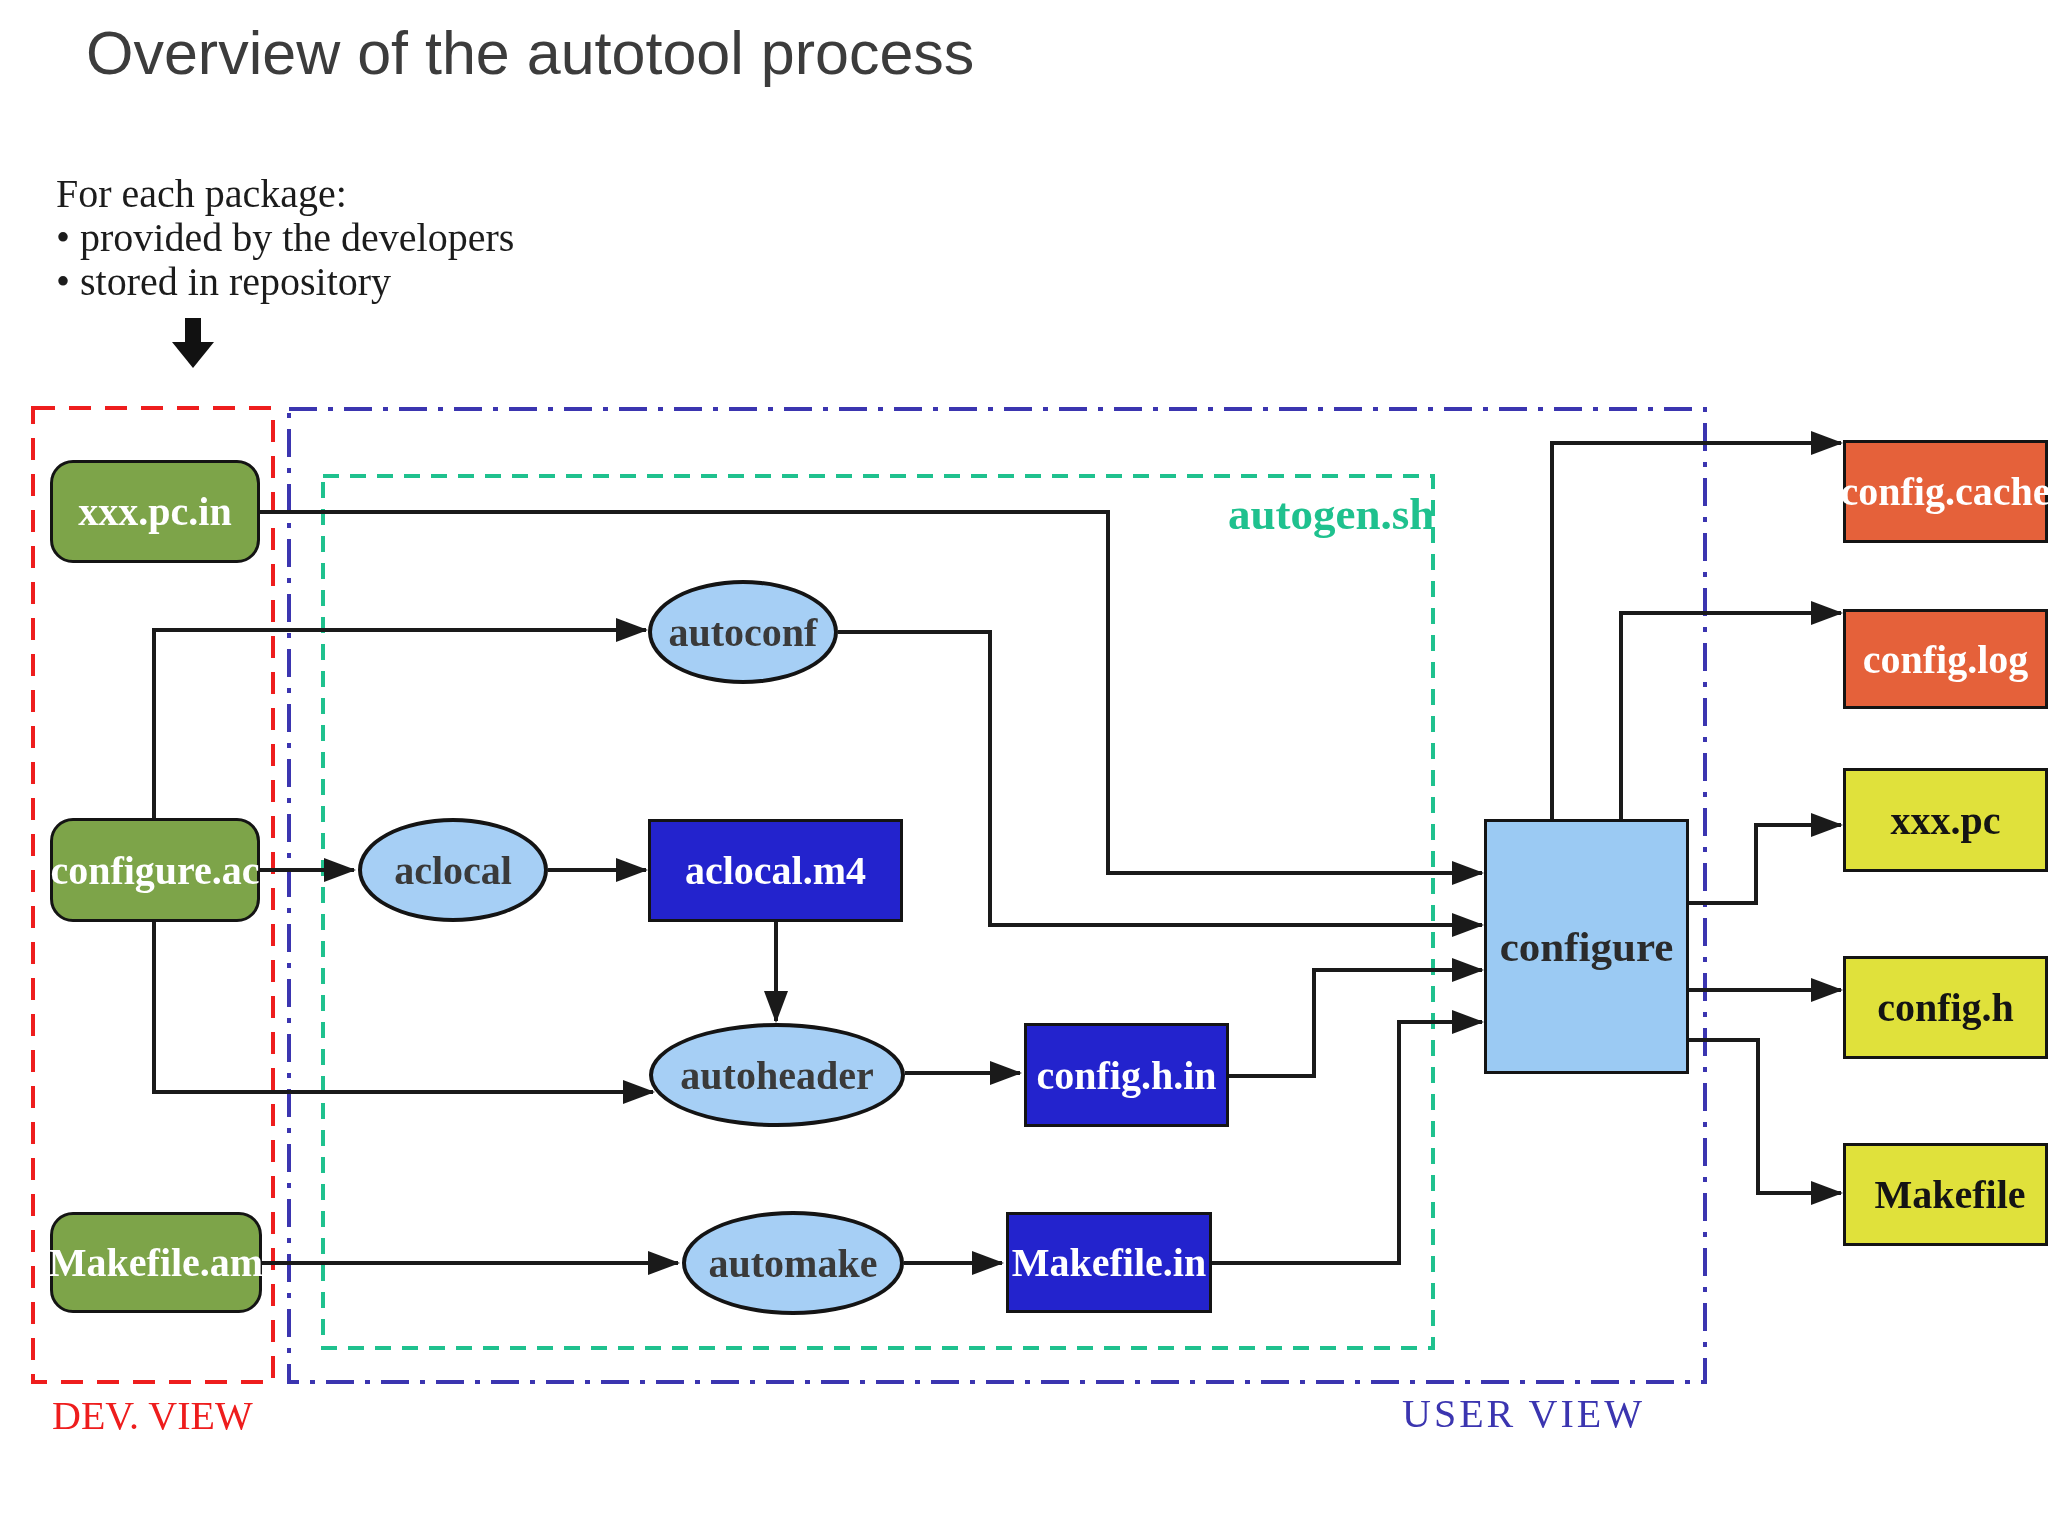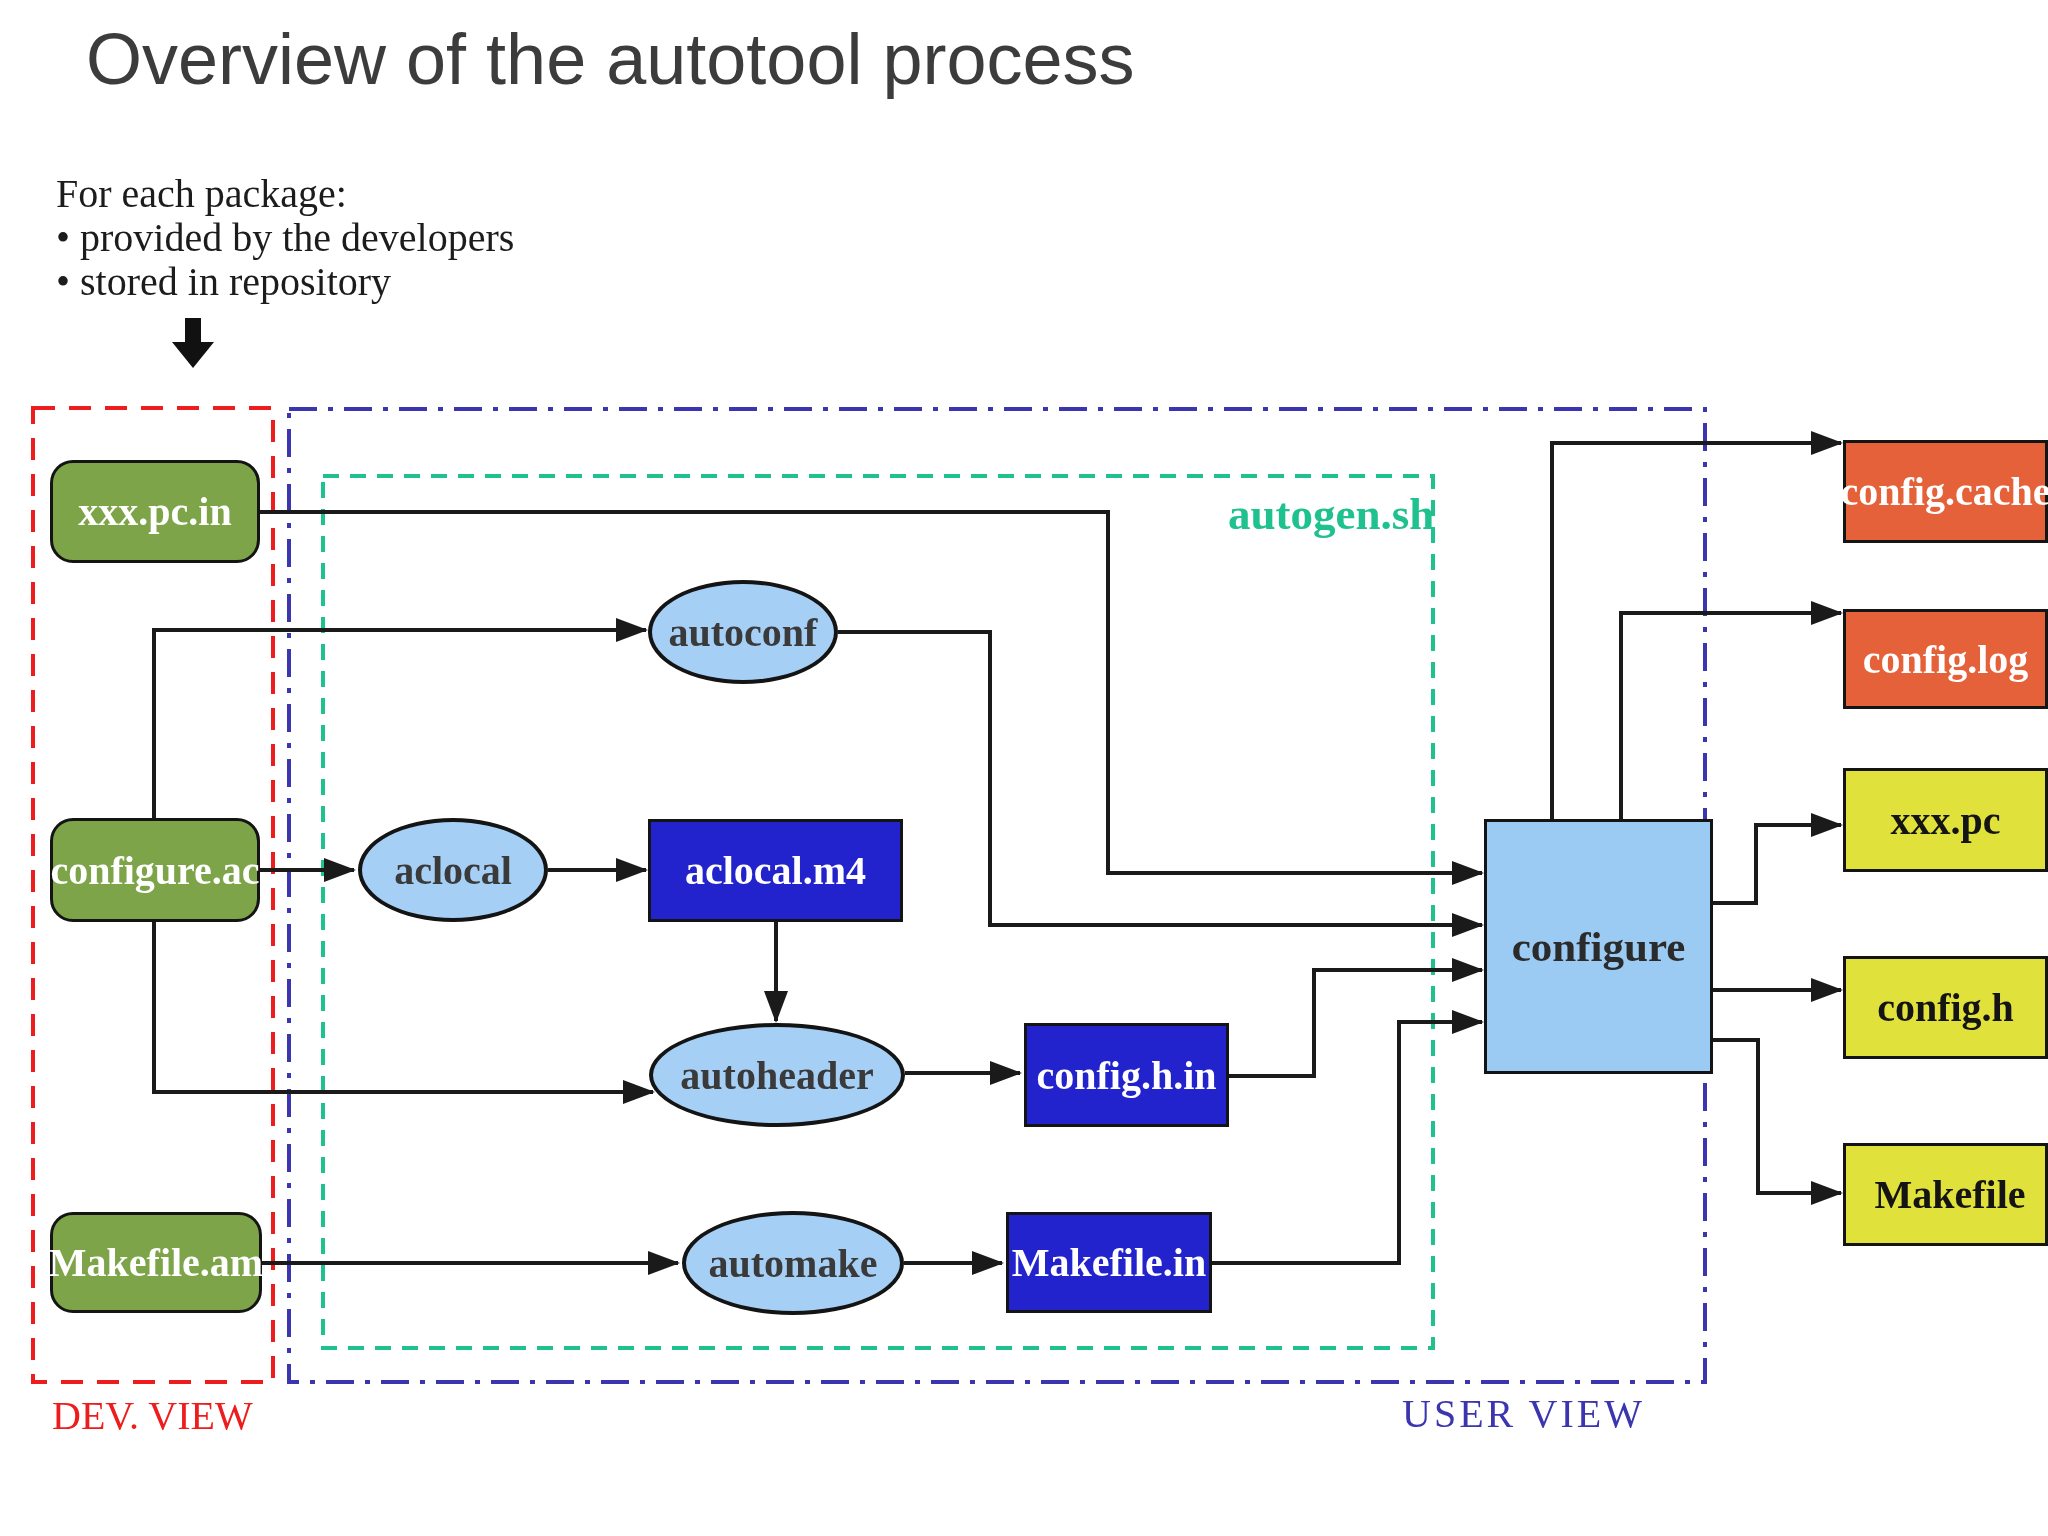--- a/index.html
+++ b/index.html
@@ -1,20 +1,20 @@
 <!DOCTYPE html>
 <html style="--green: #7da449; --lightblue: #a6cff5; --royal: #2323cd; --cfgblue: #9bcaf3; --orange: #e5613a; --yellow: #e0e13b; --red: #ee1d1d; --userblue: #3b35b0; --teal: #1fc18e;"><head>
 <meta charset="utf-8">
 <style>
   html,body{margin:0;padding:0;background:#ffffff;}
   .stage{position:relative;width:2048px;height:1536px;overflow:hidden;background:#fff;
          font-family:"Liberation Serif",serif;}
 
   .title{position:absolute;left:86px;top:18px;font-family:"Liberation Sans",sans-serif;
-         font-size:72px;color:#3c3c3c;white-space:nowrap;}
+         font-size:61px;color:#3c3c3c;white-space:nowrap;}
 
   .note{position:absolute;left:56px;top:172px;font-size:40px;color:#1c1c1c;line-height:44px;}
   .note .bullet::before{content:"\2022\00a0";}
 
   .big-arrow{position:absolute;left:172px;top:318px;width:42px;height:50px;}
   .big-arrow .shaft{position:absolute;left:13px;top:0;width:16px;height:26px;background:#111;}
   .big-arrow .head{position:absolute;left:0;top:24px;width:0;height:0;
       border-left:21px solid transparent;border-right:21px solid transparent;border-top:26px solid #111;}
 
   svg.wires{position:absolute;left:0;top:0;}
@@ -90,21 +90,21 @@
 
   <div class="node n-ell" style="left:648px;top:580px;width:190px;height:104px;">autoconf</div>
   <div class="node n-ell" style="left:649px;top:1023px;width:256px;height:104px;">autoheader</div>
   <div class="node n-ell" style="left:358px;top:818px;width:190px;height:104px;">aclocal</div>
   <div class="node n-ell" style="left:682px;top:1211px;width:222px;height:104px;">automake</div>
 
   <div class="node n-blue" style="left:648px;top:819px;width:255px;height:103px;">aclocal.m4</div>
   <div class="node n-blue" style="left:1024px;top:1023px;width:205px;height:104px;">config.h.in</div>
   <div class="node n-blue" style="left:1006px;top:1212px;width:206px;height:101px;">Makefile.in</div>
 
-  <div class="node n-cfg" style="left:1484px;top:819px;width:229px;height:255px;">configure</div>
+  <div class="node n-cfg" style="left:1484px;top:819px;width:205px;height:255px;">configure</div>
 
   <div class="node n-orange" style="left:1843px;top:392px;width:205px;height:103px;">config.cache</div>
   <div class="node n-orange" style="left:1843px;top:561px;width:205px;height:100px;">config.log</div>
   <div class="node n-yellow" style="left:1843px;top:768px;width:205px;height:104px;">xxx.pc</div>
   <div class="node n-yellow" style="left:1843px;top:956px;width:205px;height:103px;">config.h</div>
   <div class="node n-yellow" style="left:1843px;top:1143px;width:205px;height:103px;padding-left:9px;">Makefile</div>
 
   <div class="rgn-label lbl-dev">DEV. VIEW</div>
   <div class="rgn-label lbl-user">USER VIEW</div>
   <div class="rgn-label lbl-autogen">autogen.sh</div>

